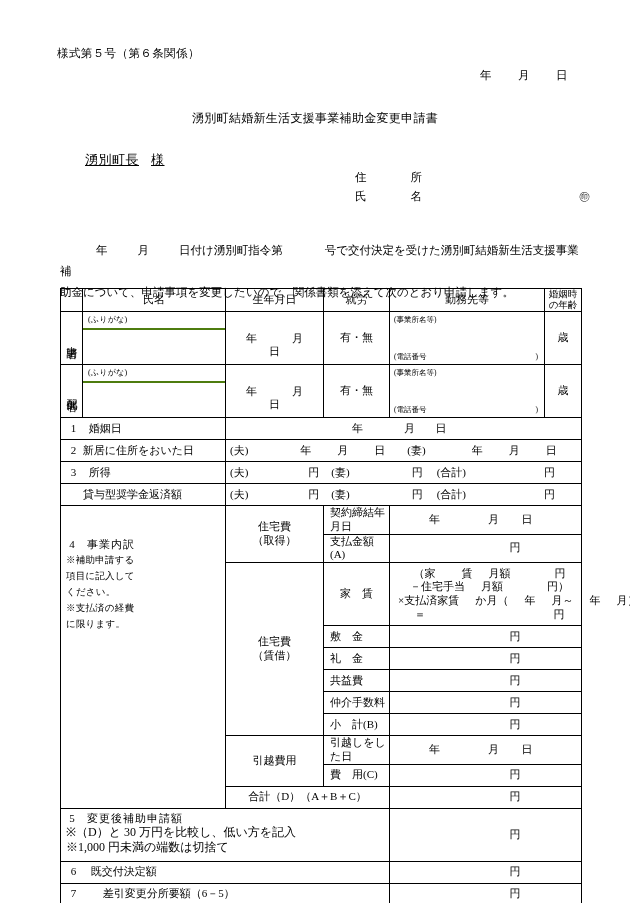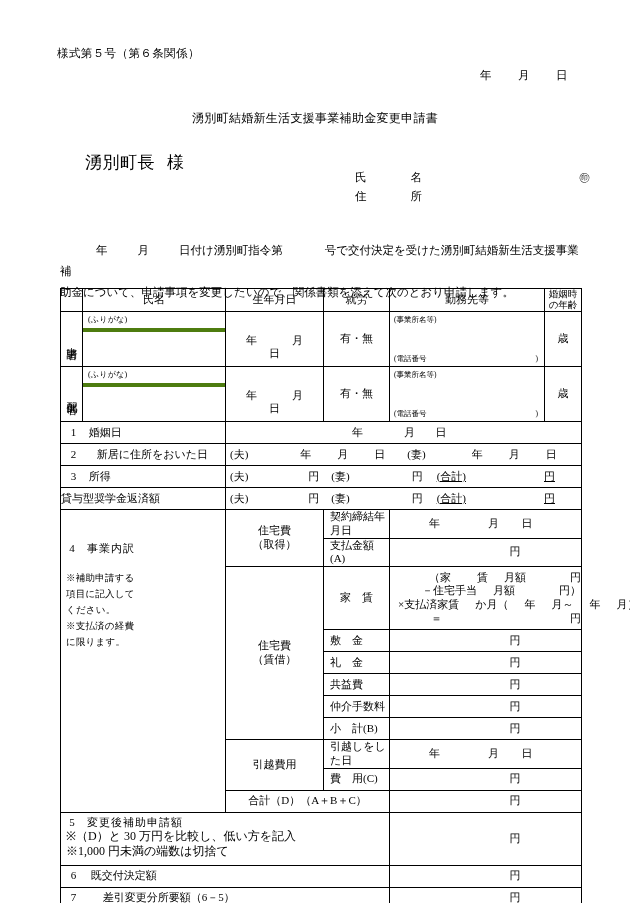--- a/index.html
+++ b/index.html
@@ -47,23 +47,24 @@
     left: 0; top: 110px;
     width: 630px;
     text-align: center;
     font-size: 12px;
     letter-spacing: 0.3px;
   }
 
   .addressee {
     position: absolute;
     left: 85px; top: 151px;
-    font-size: 17px;
+    font-size: 13px;
     letter-spacing: 0.5px;
     white-space: nowrap;
+    text-decoration: underline;
   }
   .addressee .sama { margin-left: 12px; }
 
   .applicant-block {
     position: absolute;
     left: 355px; top: 170px;
     width: 235px;
     font-size: 11.5px;
   }
   .ab-row {
@@ -120,21 +121,21 @@
     line-height: 1;
     font-size: 11px;
     height: 46px;
     display: block;
   }
   .vcell { text-align: center; padding: 0 !important; }
 
   
   .namebox { width: 100%; height: 100%; }
   .namebox .furi {
-    border-bottom: 4px solid #4d7c0f;
+    border-bottom: 2px solid #4d7c0f;
     height: 16px;
     line-height: 16px;
     font-size: 8px;
     padding-left: 5px;
     letter-spacing: 0.2px;
   }
   .namebox .blank { height: 34px; }
 
   .dobcell {
     height: 50px;
@@ -172,73 +173,73 @@
     font-size: 9px;
     line-height: 15px;
     letter-spacing: 0.2px;
   }
   .sec4label {
     padding: 4px 5px !important;
     font-size: 11px;
     line-height: 17px;
     vertical-align: top !important;
   }
-  .sec4label .t { margin-bottom: 14px; display: block; letter-spacing: 1px; padding-top:28px;}
+  .sec4label .t { display: block; letter-spacing: 1px; padding-top:28px;}
   .sec4label .n { display: block; font-size: 9.5px; line-height: 16px; }
 
   .rent-formula {
     padding: 3px 0 3px 8px !important;
     font-size: 10px;
     line-height: 14px;
-    text-align: right;
+    text-align: center;
   }
   .rent-formula div { white-space: nowrap; }
   .sp1 { display:inline-block; width: 26px; }
   .sp2 { display:inline-block; width: 16px; }
   .sp3 { display:inline-block; width: 44px; }
 
   .yen-right { text-align: center; padding-right: 0 !important; }
   .yen-pos { display: inline-block; width: 160px; text-align: left; }
 
   .row5 {
     padding: 3px 5px !important;
     line-height: 15px;
     text-align: left;
     vertical-align: top !important;
   }
   .row5 .hl { font-size: 11px; letter-spacing: 1px; }
   .row5 .sub { font-size: 12px; display: block; }
 
   .numlbl { display: inline-block; width: 13px; text-align: center; }
-  .u { text-decoration: underline; }
+  .u { }
 </style>
 </head>
 <body>
 
 <div class="page">
 
   <div class="form-no">様式第５号（第６条関係）</div>
 
   <div class="date-line">
     <span class="y">年</span><span class="m">月</span><span>日</span>
   </div>
 
   <div class="doc-title">湧別町結婚新生活支援事業補助金変更申請書</div>
 
   <div class="addressee">
     <span>湧別町長</span><span class="sama">様</span>
   </div>
 
   <div class="applicant-block">
     <div class="ab-row">
+      <span class="ab-label">住　　所</span>
+    </div>
+    <div class="ab-row">
       <span class="ab-label">氏　　名</span>
       <span class="ab-seal">㊞</span>
-    </div>
-    <div class="ab-row">
-      <span class="ab-label">住　　所</span>
     </div>
   </div>
 
   <div class="para">
     <span class="indent"></span><span>年</span><span class="gap-sm"></span><span>月</span><span class="gap-sm"></span><span>日付け湧別町指令第</span><span class="gap-md"></span><span>号で交付決定を受けた湧別町結婚新生活支援事業補</span><br>
     <span>助金について、申請事項を変更したいので、関係書類を添えて次のとおり申請します。</span>
   </div>
 
   <table class="form">
     <colgroup>
@@ -321,39 +322,39 @@
           <span style="margin-left:6px">婚姻日</span>
         </td>
         <td colspan="4" class="c">
           <span style="display:inline-block;width:52px;text-align:center">年</span><span style="display:inline-block;width:52px;text-align:center">月</span><span style="display:inline-block;width:40px;text-align:left">日</span>
         </td>
       </tr>
 
       <tr>
         <td colspan="2" class="l pad-l" style="height:21px">
           <span class="numlbl">2</span>
-          <span style="margin-left:14px">新居に住所をおいた日</span>
+          <span style="margin-left:0">新居に住所をおいた日</span>
         </td>
         <td colspan="4" class="l" style="padding-left:4px">
           <span>(夫)</span><span style="display:inline-block;width:52px"></span><span>年</span><span style="display:inline-block;width:26px"></span><span>月</span><span style="display:inline-block;width:26px"></span><span>日</span><span style="display:inline-block;width:22px"></span><span>(妻)</span><span style="display:inline-block;width:46px"></span><span>年</span><span style="display:inline-block;width:26px"></span><span>月</span><span style="display:inline-block;width:26px"></span><span>日</span>
         </td>
       </tr>
 
       <tr>
         <td colspan="2" class="l pad-l" style="height:21px">
           <span class="numlbl">3</span>
           <span style="margin-left:6px">所得</span>
         </td>
         <td colspan="4" class="l" style="padding-left:4px">
           <span>(夫)</span><span style="display:inline-block;width:60px"></span><span>円</span><span style="display:inline-block;width:12px"></span><span>(妻)</span><span style="display:inline-block;width:62px"></span><span>円</span><span style="display:inline-block;width:14px"></span><span class="u" style="display:inline-block;width:128px"><span>(合計)</span><span style="display:inline-block;width:78px"></span><span>円</span></span>
         </td>
       </tr>
 
       <tr>
-        <td colspan="2" class="l" style="height:21px;">貸与型奨学金返済額</td>
+        <td colspan="2" class="l" style="height:21px;padding-left:22px">貸与型奨学金返済額</td>
         <td colspan="4" class="l" style="padding-left:4px">
           <span>(夫)</span><span style="display:inline-block;width:60px"></span><span>円</span><span style="display:inline-block;width:12px"></span><span>(妻)</span><span style="display:inline-block;width:62px"></span><span>円</span><span style="display:inline-block;width:14px"></span><span class="u" style="display:inline-block;width:128px"><span>(合計)</span><span style="display:inline-block;width:78px"></span><span>円</span></span>
         </td>
       </tr>
 
       <tr>
         <td colspan="2" rowspan="11" class="sec4label" style="width:86px">
           <span class="t"><span class="numlbl">4</span><span style="margin-left:8px">事業内訳</span></span>
           <span class="n kome">※補助申請する</span>
           <span class="n kome">項目に記入して</span>

